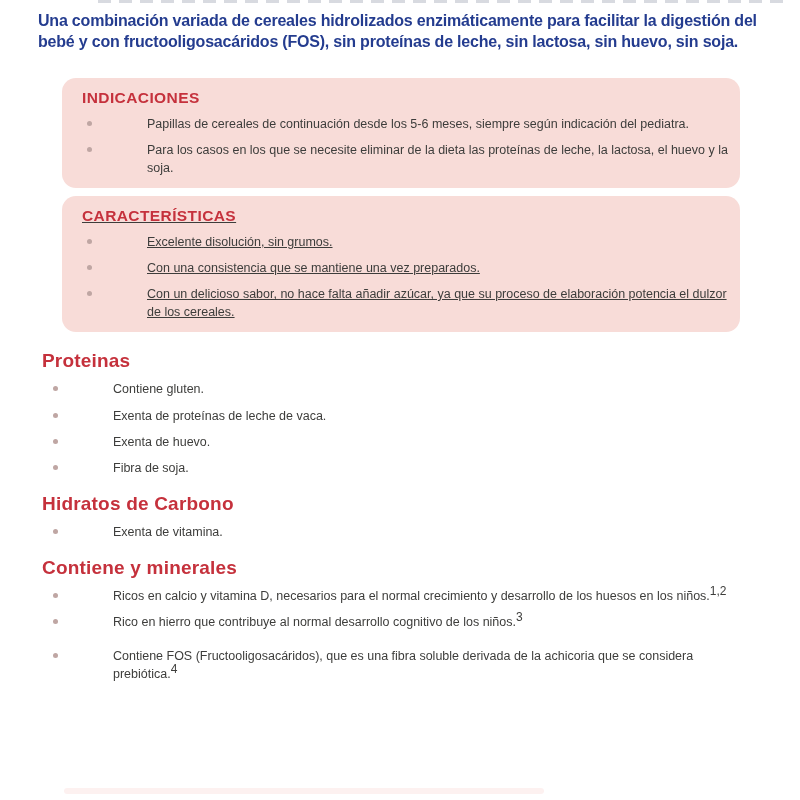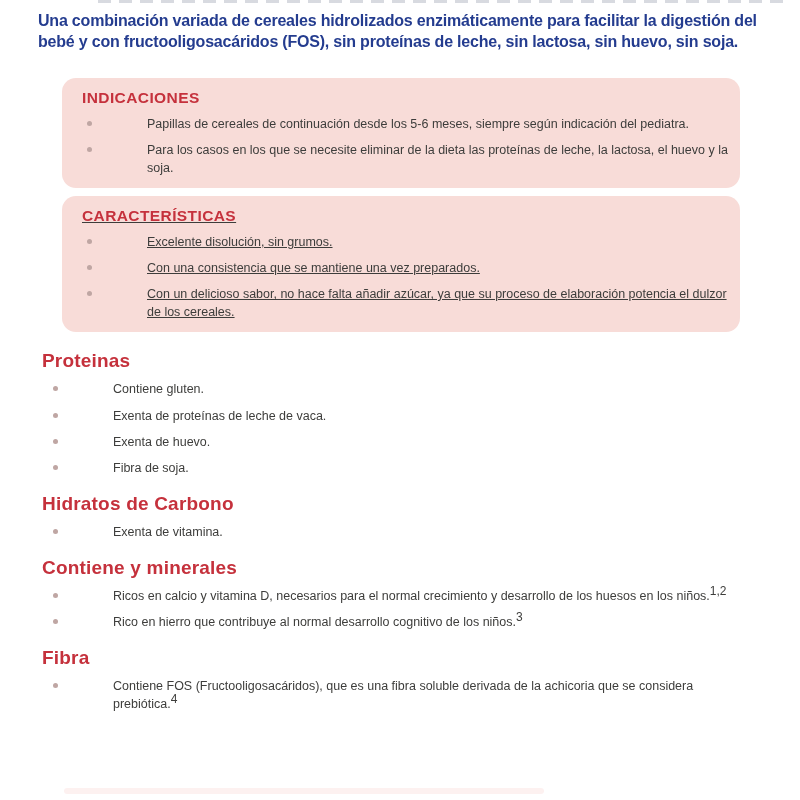--- a/index.html
+++ b/index.html
@@ -127,21 +127,20 @@
       <span class="bullet-dot"></span>
       <span class="bullet-text"><span>Ricos en calcio y vitamina D, necesarios para el normal crecimiento y desarrollo de los huesos en los niños.</span><sup class="fn">1,2</sup></span>
     </div>
     <div class="bullet-item">
       <span class="bullet-dot"></span>
       <span class="bullet-text"><span>Rico en hierro que contribuye al normal desarrollo cognitivo de los niños.</span><sup class="fn">3</sup></span>
     </div>
   </div>
 
   <div class="section">
-    <div class="section-title">Fibra</div>
     <div class="bullet-item">
       <span class="bullet-dot"></span>
       <span class="bullet-text"><span>Contiene FOS (Fructooligosacáridos), que es una fibra soluble derivada de la achicoria que se considera prebiótica.</span><sup class="fn">4</sup></span>
     </div>
   </div>
 
 </div>
 
 <div class="bottom-remnant"></div>
 

